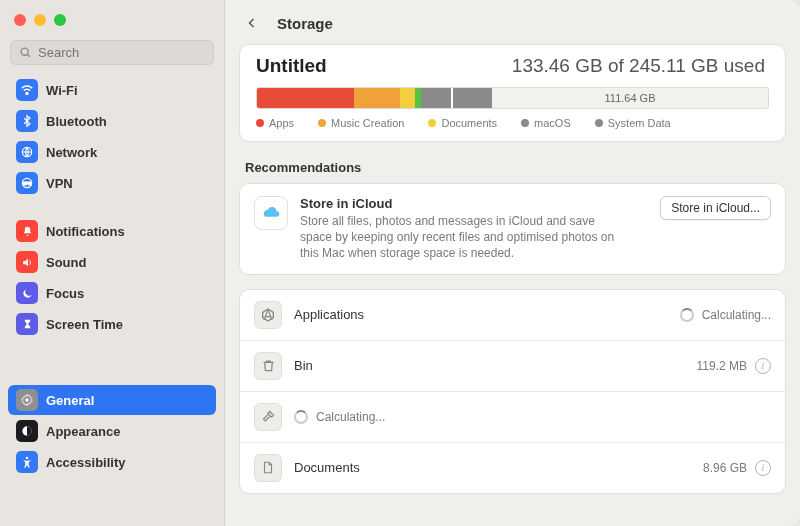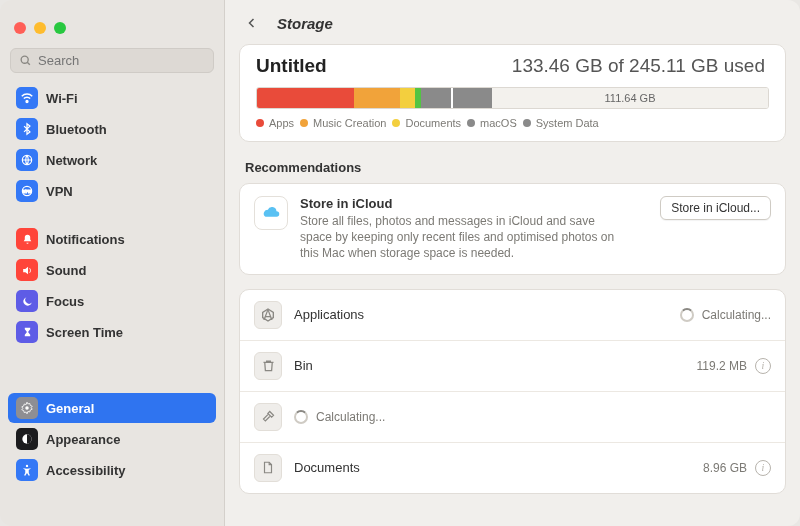--- a/index.html
+++ b/index.html
@@ -14,21 +14,21 @@
     display: flex;
     color: #222;
   }
   
   .sidebar {
     width: 225px;
     background: #e8e5e1;
     border-right: 1px solid #d4d0cb;
     display: flex;
     flex-direction: column;
-    padding-top: 18px;
+    padding-top: 10px;
   }
   .traffic {
     display: flex;
     gap: 8px;
     padding: 4px 14px 14px 14px;
   }
   .traffic span {
     width: 12px; height: 12px; border-radius: 50%;
   }
   .t-close { background:#ff5f57; }
@@ -70,21 +70,20 @@
   
   .main {
     flex: 1;
     background: #f1efec;
     display:flex; flex-direction:column;
     overflow:hidden;
   }
   .header {
     display:flex; align-items:center; gap:14px;
     padding: 12px 20px 10px 16px;
-    font-style: italic;
   }
   .back-btn {
     width:22px; height:22px; display:flex; align-items:center; justify-content:center;
     color:#555; cursor:default;
   }
   .title { font-size:15px; font-weight:700; color:#333; }
   .content { padding: 0 14px 10px 14px; overflow:auto; }
   .card {
     background:#fff; border:1px solid #e1ddd8; border-radius:10px;
     margin-bottom:14px;
@@ -107,21 +106,21 @@
   .seg.docs { background:#f3cf3e; }
   .seg.green { background:#53c443; }
   .seg.macos { background:#8a8a8a; }
   .seg.sys { background:#8a8a8a; border-left:2px solid #fff; }
   .seg.free {
     background:#f3f1ed; flex:1; color:#666;
     display:flex; align-items:center; justify-content:center;
     font-size:11px;
   }
   .legend {
-    display:flex; gap:6px; padding: 0 16px 12px 16px;
+    display:flex; gap:24px; padding: 0 16px 12px 16px;
     font-size:11px; color:#7c7a75;
   }
   .legend span { display:flex; align-items:center; gap:5px; }
   .dot { width:8px; height:8px; border-radius:50%; }
   .dot.apps{background:#e94b3a;} .dot.music{background:#f1a33a;}
   .dot.docs{background:#f3cf3e;} .dot.macos{background:#8a8a8a;} .dot.sys{background:#8a8a8a;}
   .section-title { font-size:13px; font-weight:700; padding: 4px 6px 8px 6px; color:#333;}
   .reco {
     display:flex; gap:12px; padding:12px 14px; align-items:flex-start;
   }

